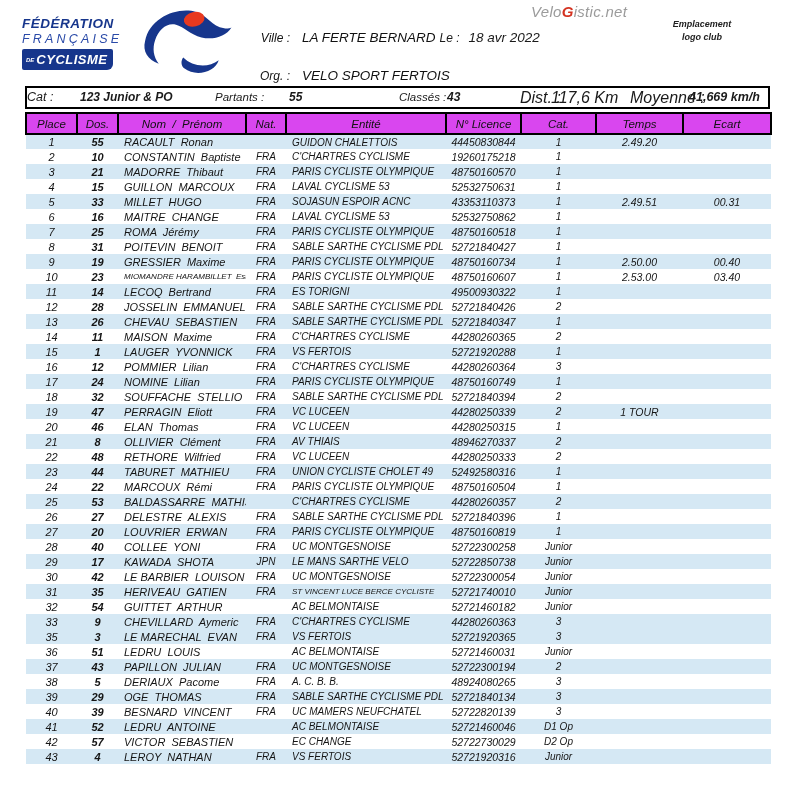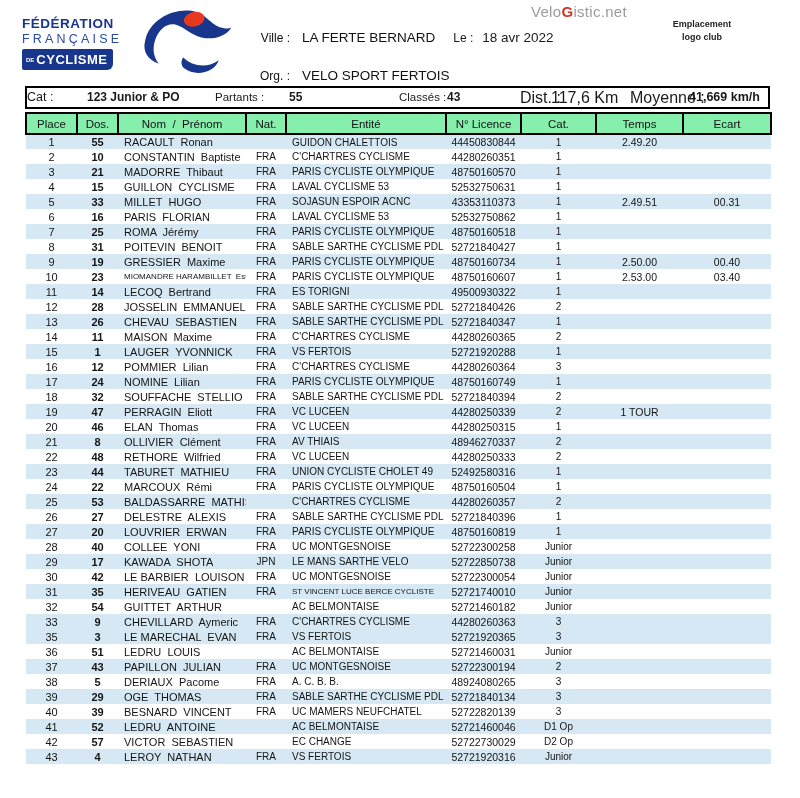--- a/index.html
+++ b/index.html
@@ -1,64 +1,64 @@
 <!DOCTYPE html>
 <html><head>
 <meta charset="utf-8">
 <style>
   * { margin:0; padding:0; box-sizing:border-box; }
   html,body { background:#fff; }
   body { width:800px; height:798px; font-family:"Liberation Sans", sans-serif; color:#1a1a1a; overflow:hidden; }
-  .page { position:relative; width:800px; height:798px; background:#fff; }
+  .page { position:relative; width:800px; height:798px; background:#fff;font-style:italic; }
 
   
   .top { position:relative; height:86px; }
 
   .logo { position:absolute; left:22px; top:4px; display:flex; align-items:flex-start; }
   .logo-text { width:112px; padding-top:12px; }
   .logo-l1 { font-size:13.5px; font-weight:bold; color:#17368c; letter-spacing:.5px; line-height:1.15; }
   .logo-l2 { font-size:12.5px; color:#2a4aa8; letter-spacing:3.2px; line-height:1.25; }
   .logo-l3 { margin-top:2px; background:#17368c; color:#fff; border-radius:2px 2px 6px 2px; padding:1px 5px 2px 4px; display:inline-block; }
   .logo-l3 .de { font-size:6px; font-weight:bold; display:inline-block; margin-right:2px; vertical-align:2px; }
   .logo-l3 .cy { font-size:13px; font-weight:bold; letter-spacing:.5px; }
   .swoosh { margin-left:2px; }
 
   .race-info { position:absolute; left:230px; top:12px; }
   .info-row { display:flex; align-items:baseline; margin-bottom:5px; }
   .info-label { width:60px; text-align:right; font-size:12px; color:#111; flex:0 0 60px; }
   .info-value { margin-left:12px; font-size:13.5px; color:#111; white-space:pre;margin-top:18px; }
   .info-value.big { font-size:14px; }
-  .date-label { margin-left:18px; font-size:12px; }
+  .date-label { margin-left:4px; font-size:12px; }
   .date-value { margin-left:9px; font-size:13.5px; }
 
   .velogistic { position:absolute; left:531px; top:3px; font-size:15px; color:#9b9b9b; letter-spacing:.3px; }
   .velogistic .red { color:#d43321; font-weight:bold; }
 
   .emplacement { position:absolute; left:650px; top:18px; width:104px; text-align:center; font-size:9px; font-weight:bold; color:#222; line-height:1.45; }
 
   
   .summary { position:relative; margin:0 25px; width:745px; height:23px; border:2px solid #000; }
   .summary span { position:absolute; top:0; line-height:19px; white-space:nowrap; }
   .s-label { font-size:11.5px; }
   .s-value { font-size:12px; font-weight:bold; }
   .s-small { font-size:16px; }
   .pos-cat-l { left:0; font-size:12.5px; }
-  .pos-cat-v { left:60px; }
+  .pos-cat-v { left:53px; }
   .pos-par-l { left:188px; }
   .pos-par-v { left:262px; }
   .pos-cla-l { left:372px; }
   .pos-cla-v { left:420px; }
   .pos-dis-l { left:493px; }
   .pos-dis-v { left:524px; }
   .pos-moy-l { left:603px; font-size:16px; }
   .pos-moy-v { left:662px; font-size:12.5px; }
 
   
   table { margin:3px 25px 0 25px; border-collapse:collapse; table-layout:fixed; width:745px; }
-  thead th { border:2px solid #000; height:21px; font-weight:normal; font-size:11.5px; color:#111; white-space:pre; background:#86efac; padding:0; }
+  thead th { border:2px solid #000; height:21px; font-weight:normal; font-size:11.5px; color:#111; white-space:pre; background:#d946ef; padding:0; }
   tbody td { height:15px; padding:0; font-size:11px; text-align:center; white-space:nowrap; overflow:hidden; color:#151515; }
   tbody tr.striped { background:#d5e8f4; }
   td.col-nom    { text-align:left; padding-left:6px; white-space:pre; }
   td.col-entite { text-align:left; padding-left:6px; font-size:10px; }
   td.col-dos    { font-weight:bold; }
   td.col-nat    { font-size:10px; }
   td.col-licence{ font-size:10.5px; }
   td.col-cat    { font-size:10px; }
   td.col-temps, td.col-ecart { font-size:10.5px; }
   td.small-text { font-size:8px; letter-spacing:0; }
@@ -153,40 +153,40 @@
           <td class="col-cat">1</td>
           <td class="col-temps">2.49.20</td>
           <td class="col-ecart"></td>
         </tr>
         <tr>
           <td class="col-place">2</td>
           <td class="col-dos">10</td>
           <td class="col-nom">CONSTANTIN  Baptiste</td>
           <td class="col-nat">FRA</td>
           <td class="col-entite">C'CHARTRES CYCLISME</td>
-          <td class="col-licence">44280260351</td>
+          <td class="col-licence">19260175218</td>
           <td class="col-cat">1</td>
           <td class="col-temps"></td>
           <td class="col-ecart"></td>
         </tr>
         <tr class="striped">
           <td class="col-place">3</td>
           <td class="col-dos">21</td>
           <td class="col-nom">MADORRE  Thibaut</td>
           <td class="col-nat">FRA</td>
           <td class="col-entite">PARIS CYCLISTE OLYMPIQUE</td>
           <td class="col-licence">48750160570</td>
           <td class="col-cat">1</td>
           <td class="col-temps"></td>
           <td class="col-ecart"></td>
         </tr>
         <tr>
           <td class="col-place">4</td>
           <td class="col-dos">15</td>
-          <td class="col-nom">GUILLON  CYCLISME</td>
+          <td class="col-nom">GUILLON  MARCOUX</td>
           <td class="col-nat">FRA</td>
           <td class="col-entite">LAVAL CYCLISME 53</td>
           <td class="col-licence">52532750631</td>
           <td class="col-cat">1</td>
           <td class="col-temps"></td>
           <td class="col-ecart"></td>
         </tr>
         <tr class="striped">
           <td class="col-place">5</td>
           <td class="col-dos">33</td>
@@ -194,21 +194,21 @@
           <td class="col-nat">FRA</td>
           <td class="col-entite">SOJASUN ESPOIR ACNC</td>
           <td class="col-licence">43353110373</td>
           <td class="col-cat">1</td>
           <td class="col-temps">2.49.51</td>
           <td class="col-ecart">00.31</td>
         </tr>
         <tr>
           <td class="col-place">6</td>
           <td class="col-dos">16</td>
-          <td class="col-nom">PARIS  FLORIAN</td>
+          <td class="col-nom">MAITRE  CHANGE</td>
           <td class="col-nat">FRA</td>
           <td class="col-entite">LAVAL CYCLISME 53</td>
           <td class="col-licence">52532750862</td>
           <td class="col-cat">1</td>
           <td class="col-temps"></td>
           <td class="col-ecart"></td>
         </tr>
         <tr class="striped">
           <td class="col-place">7</td>
           <td class="col-dos">25</td>

